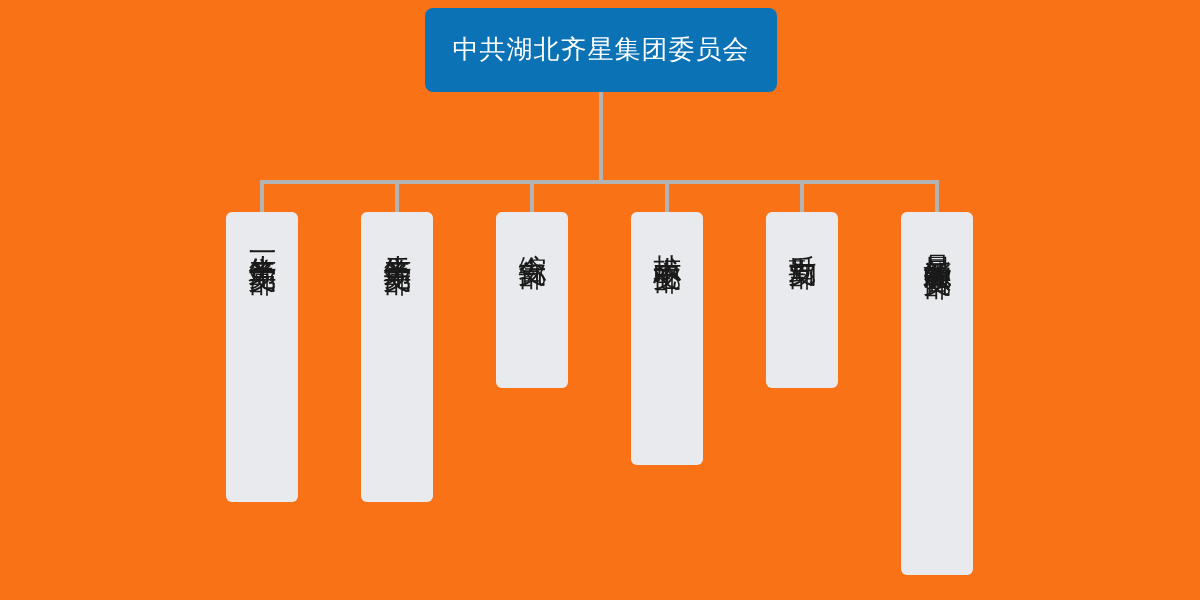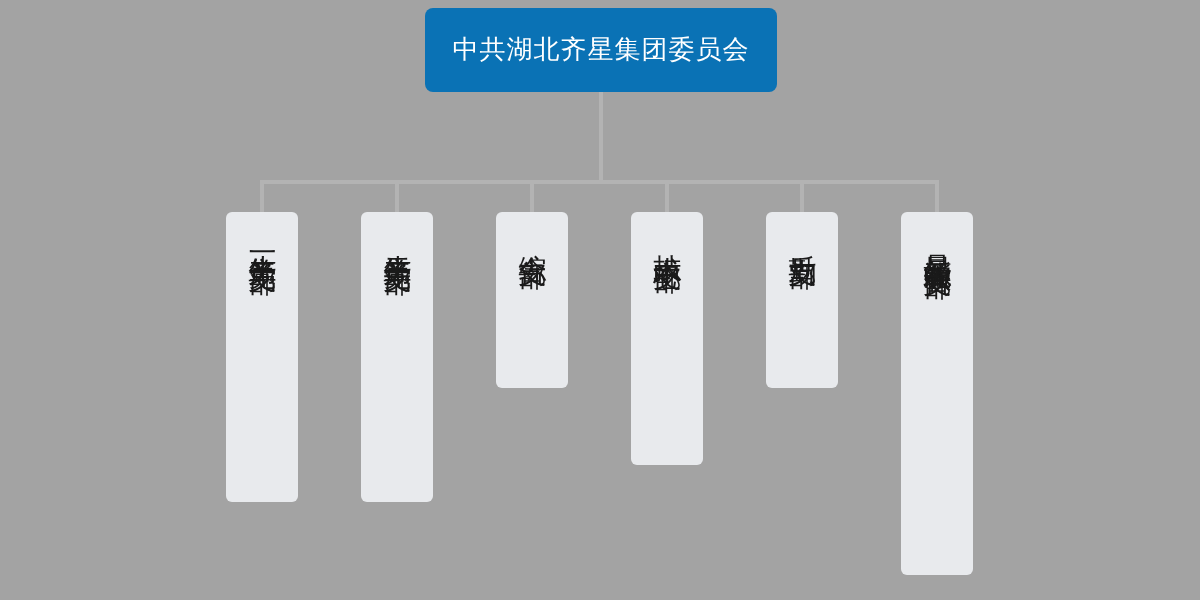--- a/index.html
+++ b/index.html
@@ -12,21 +12,21 @@
     height: 600px;
     background: #ffffff;
     font-family: "Liberation Sans", "DejaVu Sans", sans-serif;
     overflow: hidden;
   }
 
   #org-chart {
     position: relative;
     width: 1200px;
     height: 600px;
-    background: #a3a3a3;
+    background: #f97316;
   }
 
   
   .connector {
     position: absolute;
     background: #b3b3b3;
   }
   .connector-trunk {
     left: 599px;
     top: 92px;

